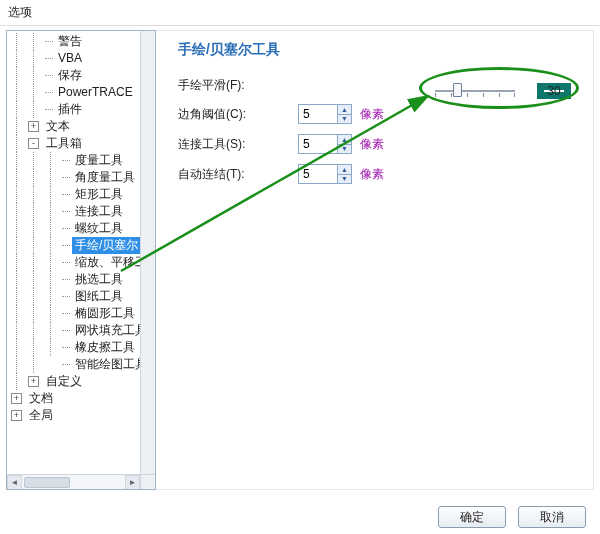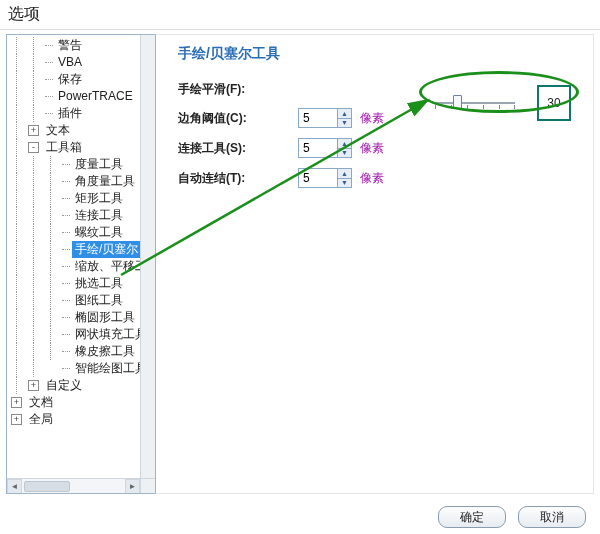--- a/index.html
+++ b/index.html
@@ -9,21 +9,21 @@
     font-size: 12px;
     background: #fff;
     color: #222;
     width: 600px;
     height: 534px;
     overflow: hidden;
     position: relative;
   }
   .win-title {
     padding: 4px 8px;
-    font-size: 16px;
+    font-size: 12px;
   }
   .main {
     display: flex;
     border-top: 1px solid #ddd;
     height: 470px;
     padding: 4px 6px 0 6px;
   }
   
   .tree-panel {
     width: 150px;
@@ -93,21 +93,21 @@
     color: #2a6db6;
     font-weight: bold;
     font-size: 14px;
     margin: 4px 0 18px 0;
   }
   .form-row {
     display:flex; align-items:center;
     margin-bottom: 10px;
     font-size:12px;
   }
-  .form-row .lbl { width: 120px; font-weight: bold; }
+  .form-row .lbl { width: 120px; }
   .spin {
     display:flex; align-items:stretch;
     border:1px solid #8aa8c7; background:#fff;
     width:54px; height:20px;
   }
   .spin input{
     border:none; width:38px; font-size:12px; padding:0 4px; outline:none;
   }
   .spin .btns{display:flex;flex-direction:column;width:16px;}
   .spin .b{flex:1;background:#e8eef7;border-left:1px solid #8aa8c7;display:flex;align-items:center;justify-content:center;font-size:7px;color:#33629b;cursor:pointer;}
@@ -128,41 +128,41 @@
   .slider .tick{position:absolute;top:12px;width:1px;height:4px;background:#7b8896;}
   .slider .thumb{
     position:absolute; top:2px; left:18px;
     width:9px; height:14px;
     background:#f5f7fa;
     border:1px solid #6e8198;
     border-radius:1px;
   }
   .valbox{
     margin-left:22px;
-    border:2px solid #0f766e; background:#fff;
-    width:34px;height:36px;
+    border:7px solid #0f766e; background:#fff;
+    width:34px;height:16px;
     display:flex;align-items:center;justify-content:center;
   }
   
   .ellipse{
     position:absolute;
     border:3px solid #1a8f1a;
     border-radius:50%;
     pointer-events:none;
   }
   svg.arrow{position:absolute;pointer-events:none;}
   
   .btnbar{
     position:absolute; right:14px; bottom:6px;
     display:flex; gap:12px;
   }
   .btn{
     min-width:68px; height:22px;
     background:linear-gradient(#fdfdfd,#e7ecf2);
-    border:1px solid #8a9cb0; border-radius:9px;
+    border:1px solid #8a9cb0; border-radius:3px;
     font-size:12px; cursor:pointer;
     display:flex;align-items:center;justify-content:center;
   }
 </style>
 </head>
 <body>
 
 <div class="win-title">选项</div>
 
 <div class="main">

